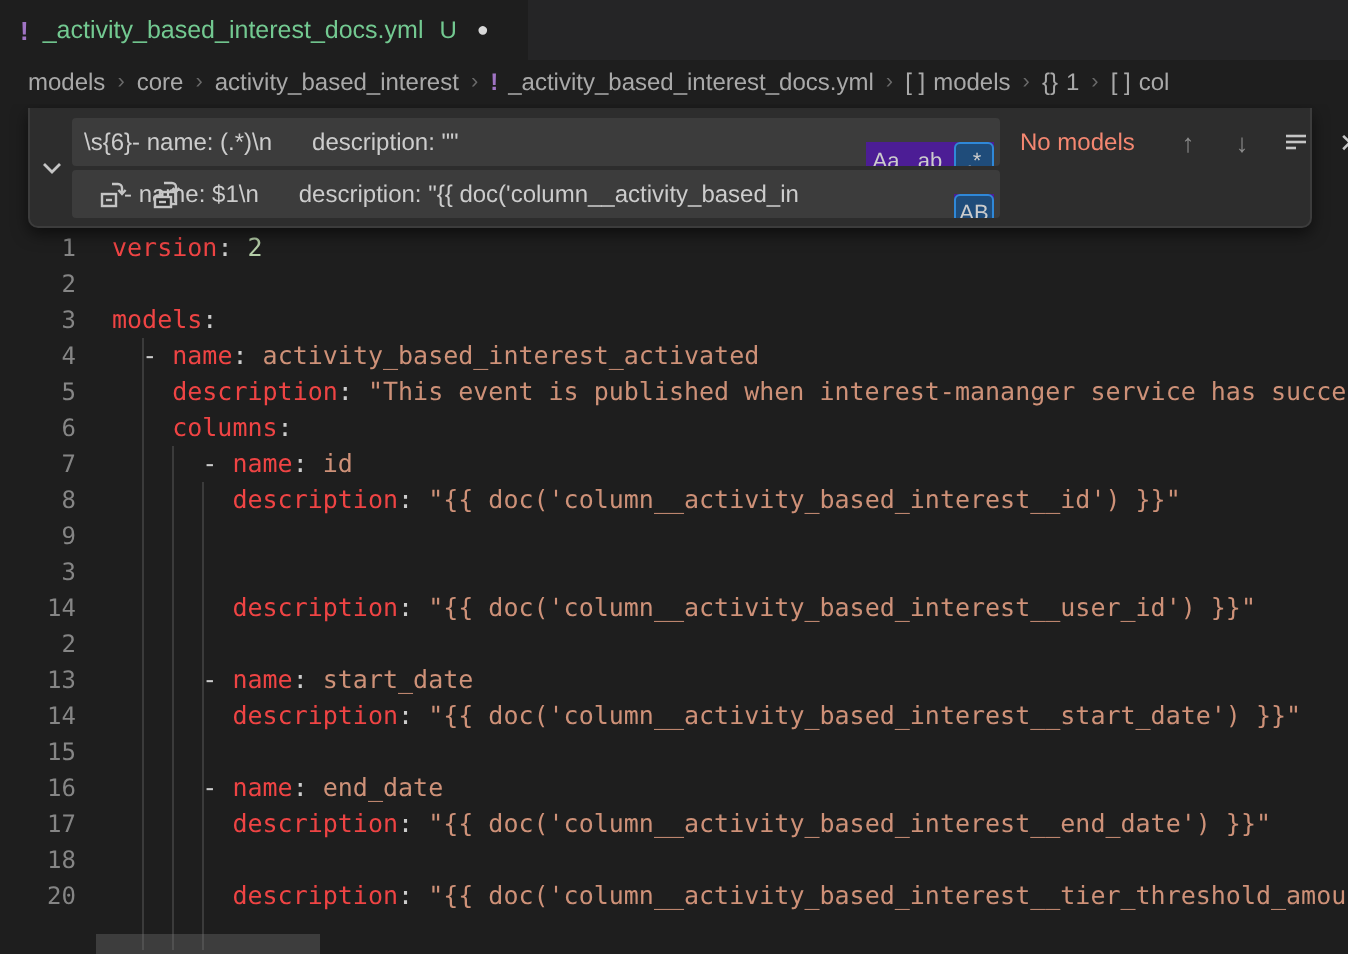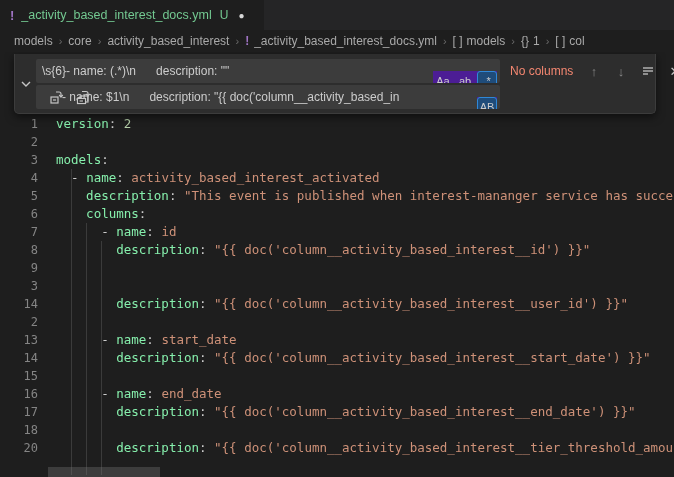--- a/index.html
+++ b/index.html
@@ -24,21 +24,21 @@
   .crumb .yaml-sym{color:#a074c4;font-weight:bold;margin-right:5px;}
   .crumb-sep{color:#6a6a6a;margin:0 6px;font-size:11px;}
 
   
   .editor{position:absolute;top:52px;left:0;width:674px;height:425px;background:#1e1e1e;overflow:hidden;}
   .code{position:absolute;top:63px;left:0;width:100%;}
   .line{display:flex;height:18px;line-height:18px;}
   .gutter{width:38px;padding-right:18px;text-align:right;flex:none;
           font-family:"DejaVu Sans Mono",monospace;font-size:12px;color:#858585;}
   .src{font-family:"DejaVu Sans Mono",monospace;font-size:12.5px;white-space:pre;flex:none;}
-  .tk-k{color:#86efac;} .tk-p{color:#cccccc;} .tk-s{color:#ce9178;margin-top:48px;}
+  .tk-k{color:#ef4444;} .tk-p{color:#cccccc;} .tk-s{color:#ce9178;margin-top:48px;}
   .tk-n{color:#b5cea8;} .tk-w{color:#cccccc;}
   .guides{position:absolute;top:63px;left:56px;width:60px;height:360px;pointer-events:none;}
   .guide{position:absolute;width:1px;background:#3b3b3b;}
   .hscroll{position:absolute;left:48px;bottom:0;width:112px;height:10px;
            background:rgba(121,121,121,0.35);cursor:pointer;}
 
   
   .findw{position:absolute;top:2px;left:14px;width:642px;height:60px;background:#2d2d2d;
          border:1px solid #3c3c3c;border-top:none;border-radius:0 0 5px 5px;
          box-shadow:0 3px 8px rgba(0,0,0,0.55);box-sizing:border-box;}
@@ -211,21 +211,21 @@
                 <span>Aa</span>
               </div>
             <div class="opt">
                 <span class="ul">ab</span>
               </div>
             <div class="opt active">
                 <span>.*</span>
               </div>
           </div>
         </div>
-        <div class="fw-status">No columns</div>
+        <div class="fw-status">No models</div>
         <div class="fw-actions" style="position:absolute;left:548px;top:2px;">
           <div class="act dim">↑</div>
           <div class="act dim">↓</div>
           <div class="act">
             <svg width="14" height="14" viewBox="0 0 14 14">
               <line x1="2" y1="4" x2="12" y2="4" stroke="#c5c5c5" stroke-width="1.3"></line>
               <line x1="2" y1="7" x2="12" y2="7" stroke="#c5c5c5" stroke-width="1.3"></line>
               <line x1="2" y1="10" x2="7" y2="10" stroke="#c5c5c5" stroke-width="1.3"></line>
             </svg>
           </div>

